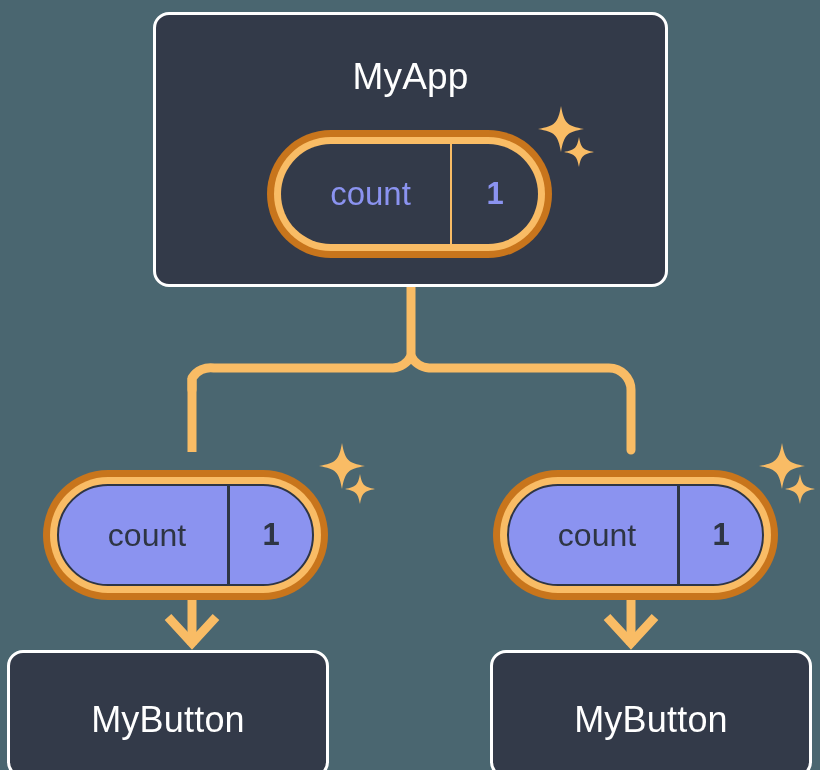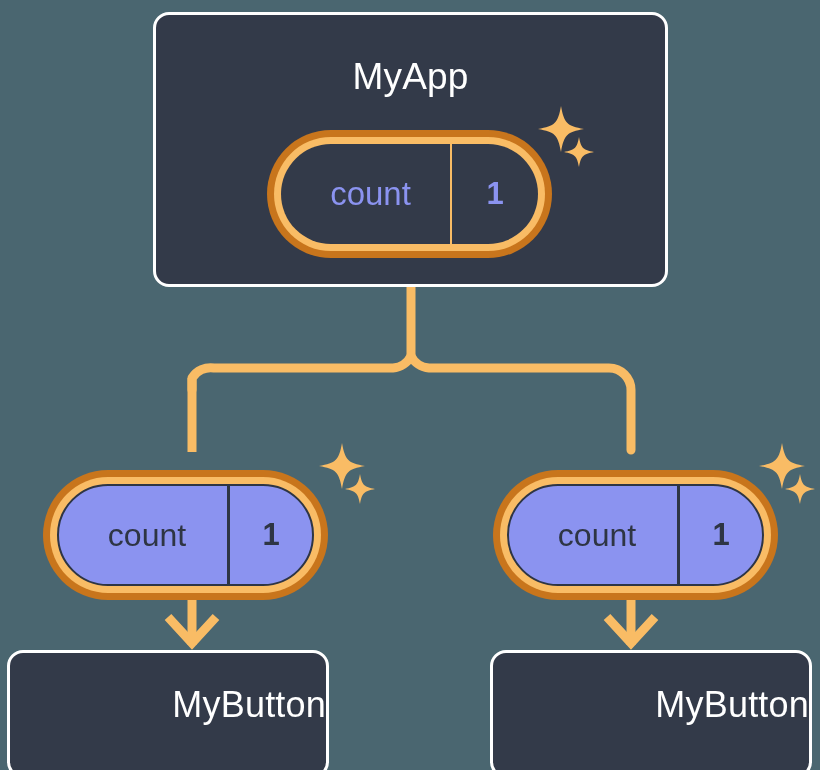--- a/index.html
+++ b/index.html
@@ -25,21 +25,21 @@
 
   .panel-title{
     position:absolute;left:0;right:0;
     text-align:center;
     color:#FFFFFF;
     font-weight:400;
     letter-spacing:.2px;
     white-space:nowrap;
   }
   #myapp-title{top:42px;font-size:37px;line-height:40px;}
-  .btn-title{top:32px;font-size:36px;line-height:40px;text-align:right;}
+  .btn-title{top:47px;font-size:36px;line-height:40px;}
 
   
   .pill{
     position:absolute;
     box-sizing:border-box;
     border-radius:999px;
     background:#C8751C;              
     padding:7px;
     display:flex;
     margin-top:20px;

